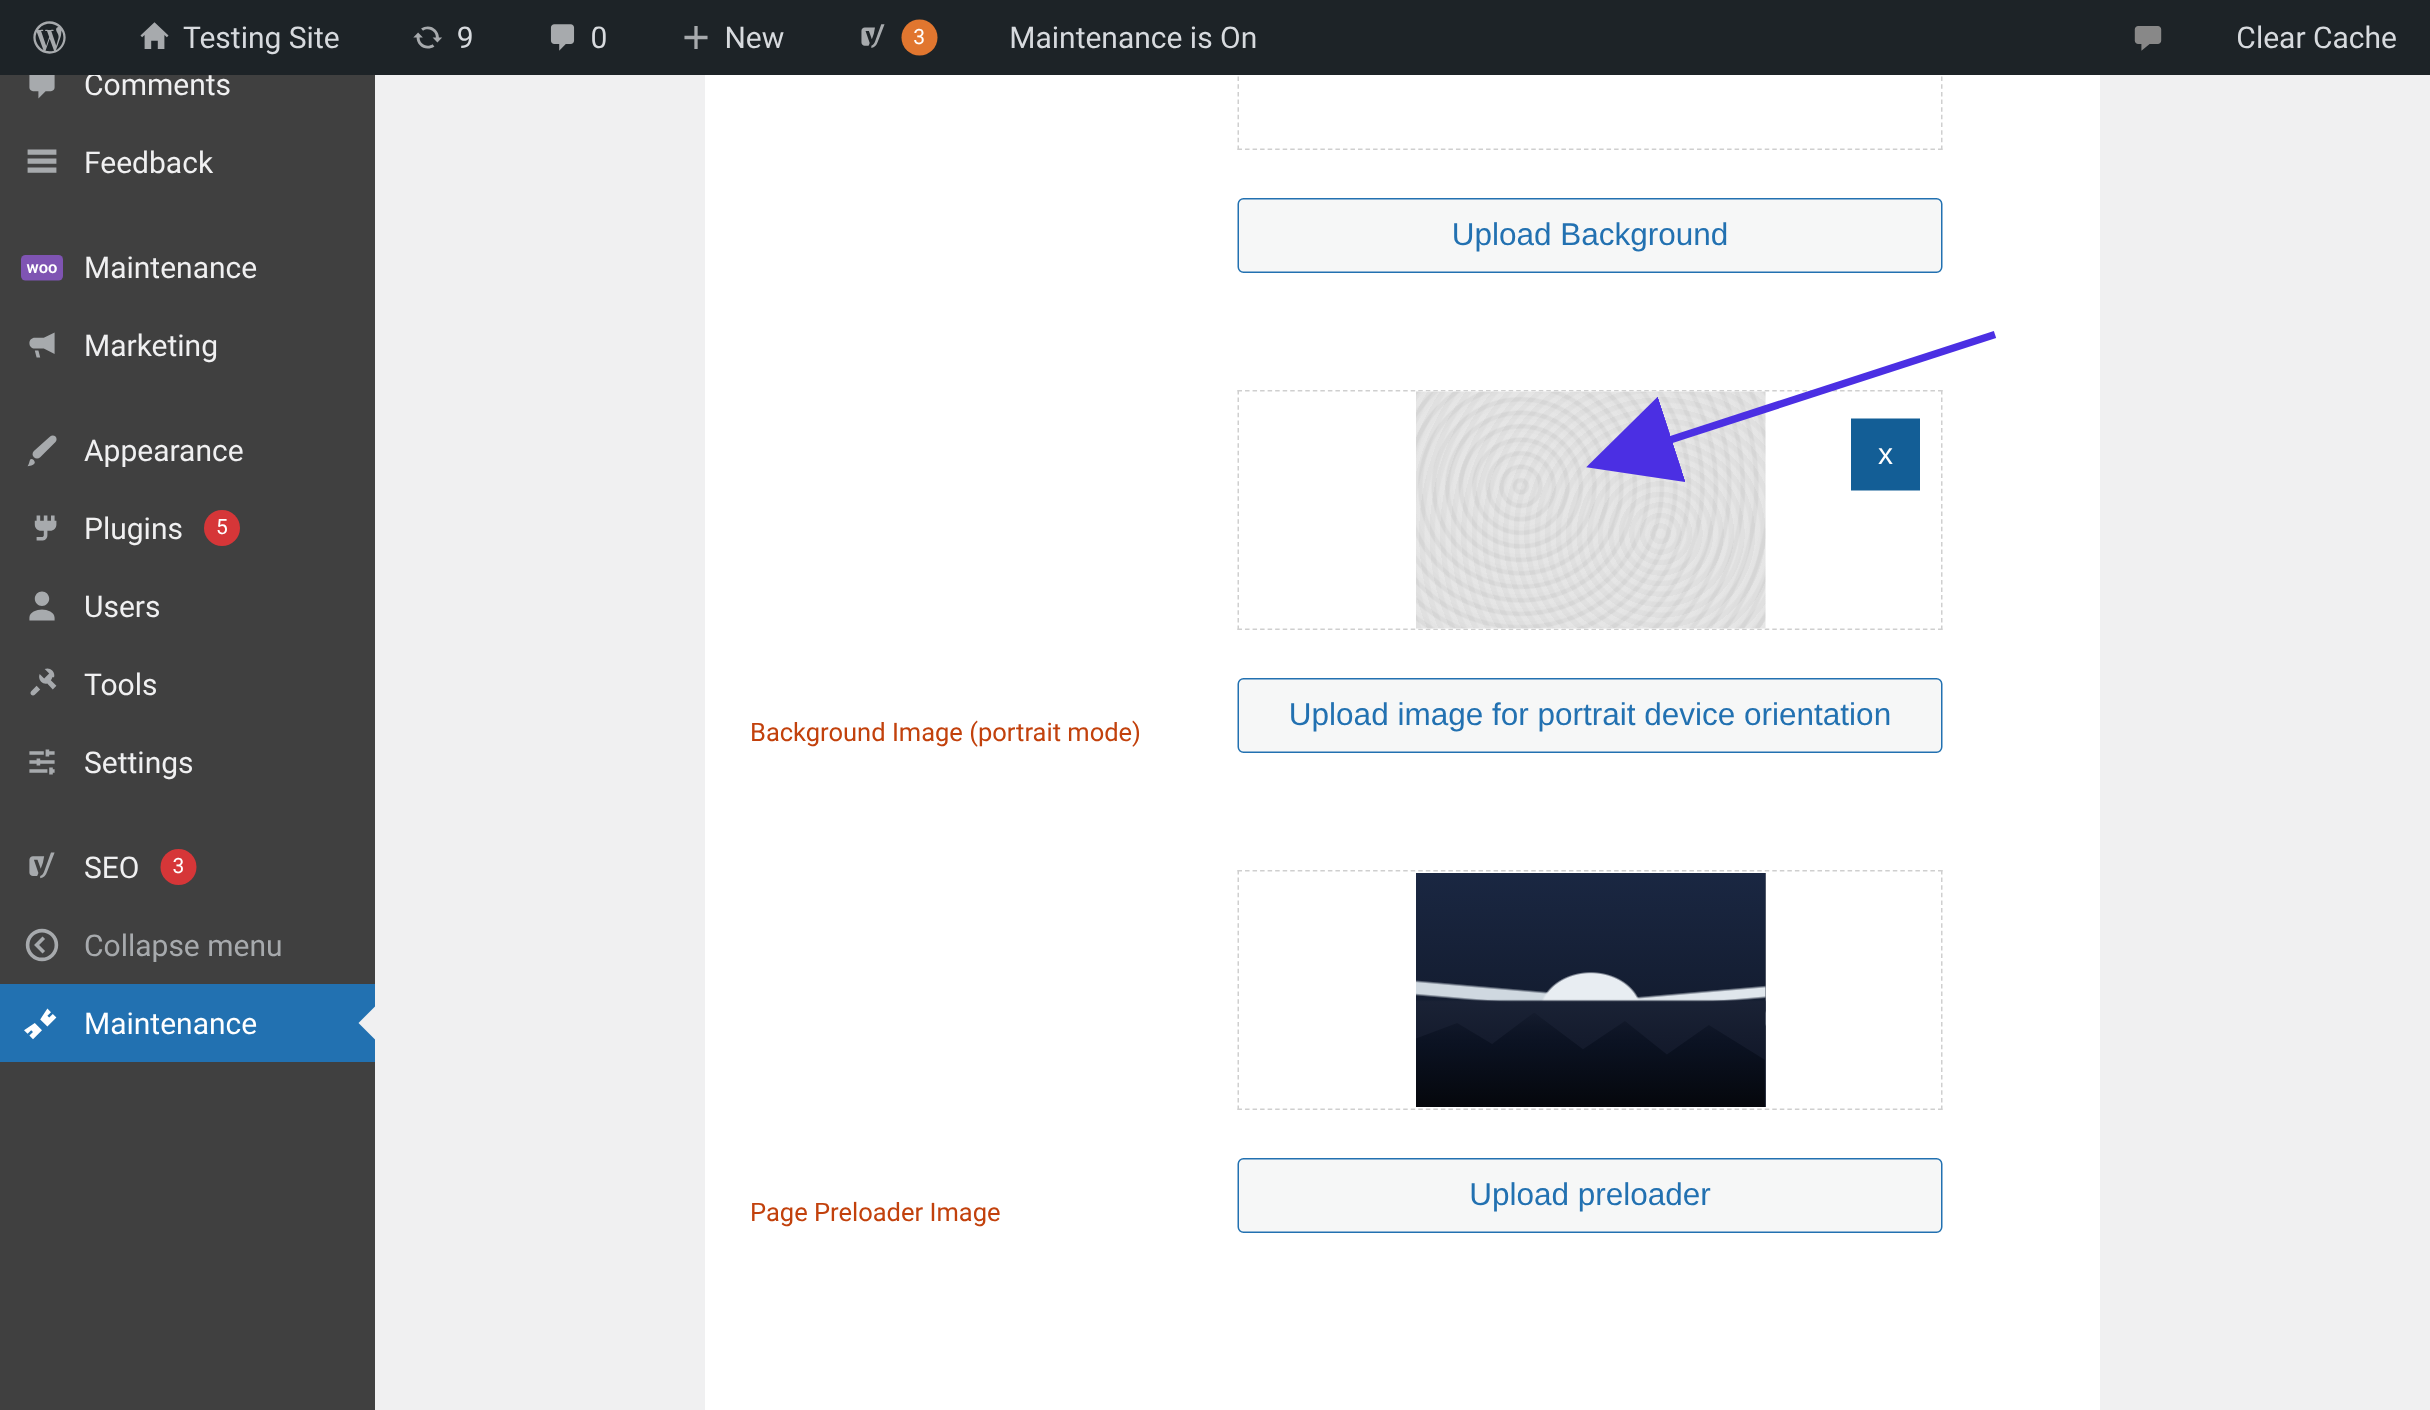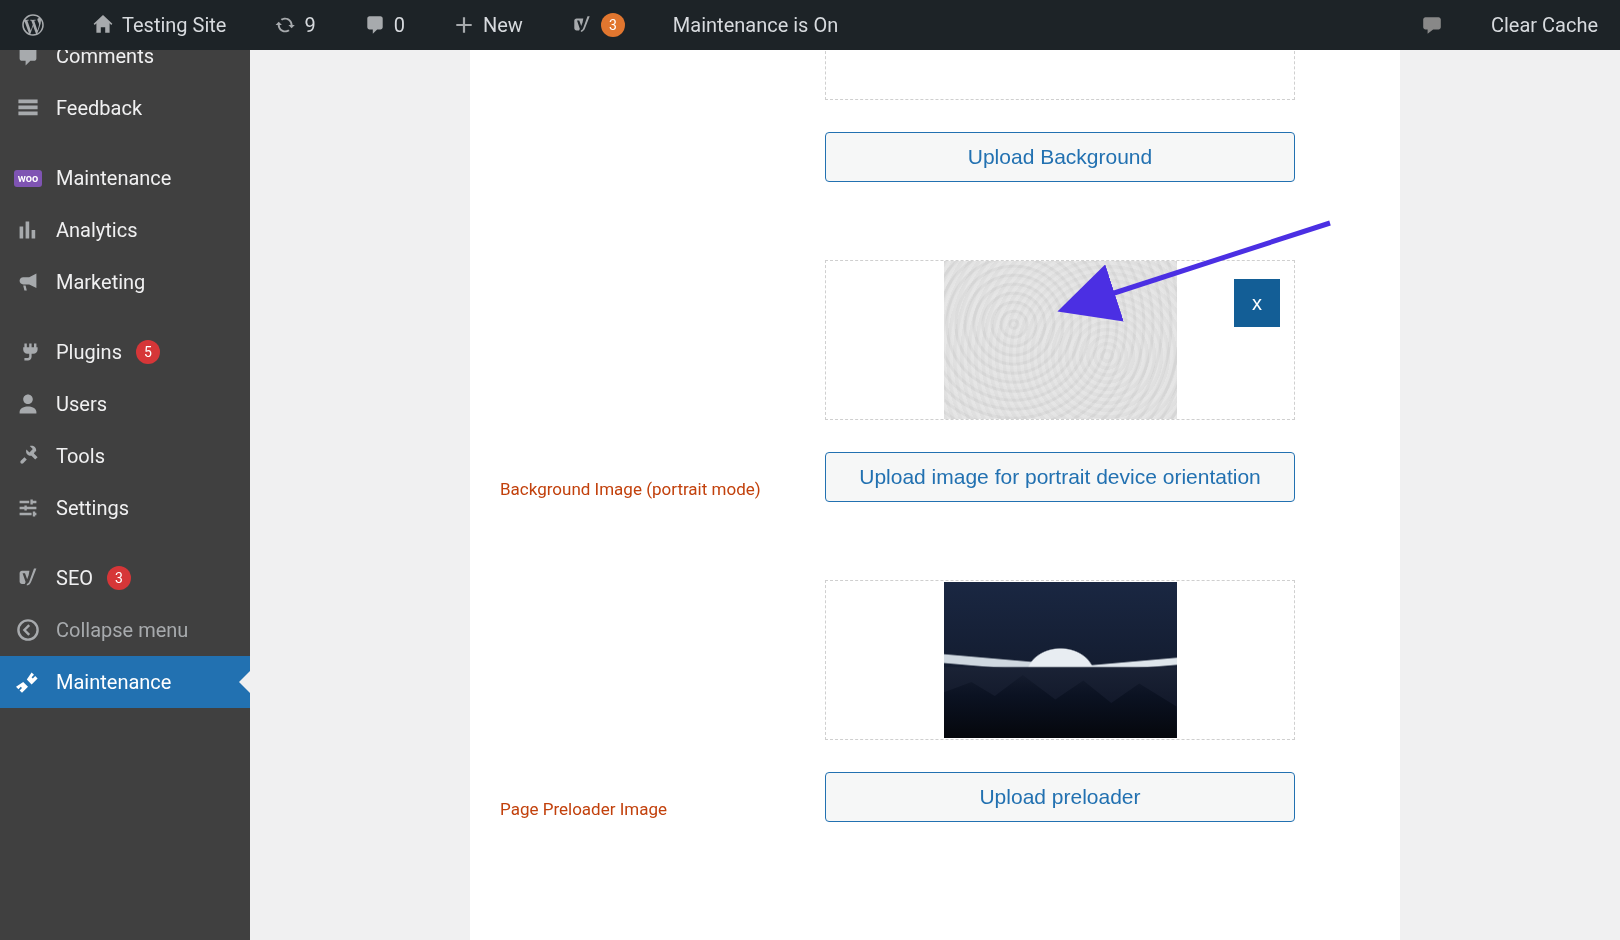--- a/index.html
+++ b/index.html
@@ -260,40 +260,40 @@
   <div class="menu-sep"></div>
 
   <div class="menu-item">
     <span class="menu-icon">
         <span class="woo-badge">woo</span>
       </span>
     <span>Maintenance</span>
   </div>
 
 
-  <div class="menu-item">
-    <span class="menu-icon">
-        <svg viewBox="0 0 20 20">
-          <path d="M3 17h3V7H3v10zm5 0h3V3H8v14zm5 0h3v-7h-3v7z"></path>
-        </svg>
-      </span>
-    <span>Analytics</span>
-  </div>
 
   <div class="menu-item">
     <span class="menu-icon">
         <svg viewBox="0 0 20 20">
           <path d="M17 3v12l-6-3H6c-1.7 0-3-1.3-3-3s1.3-3 3-3h5l6-3zM6 13h2l1 4H7l-1-4z"></path>
         </svg>
       </span>
     <span>Marketing</span>
   </div>
 
   <div class="menu-sep"></div>
 
+  <div class="menu-item">
+    <span class="menu-icon">
+        <svg viewBox="0 0 20 20">
+          <path d="M14.5 2.5c.8-.8 2.2-.8 3 0s.8 2.2 0 3L9 14c-1 1-2.5 1-3.5 0s-1-2.5 0-3.5l9-8zM4 15c1 0 2 1 2 2s-2 2-4 2c1-1 1-4 2-4z"></path>
+        </svg>
+      </span>
+    <span>Appearance</span>
+  </div>
 
   <div class="menu-item">
     <span class="menu-icon">
         <svg viewBox="0 0 20 20">
           <path d="M13 3v3h2V3h2v3h1v2c0 2-1.5 3.5-3.5 3.5H13V14c0 2-1.5 3-3 3H7v-2h3c.5 0 1-.5 1-1v-2.5H9.5C7.5 11.5 6 10 6 8V6h1V3h2v3h2V3h2z"></path>
         </svg>
       </span>
     <span>Plugins</span>
     <span class="badge-orange">5</span>
   </div>

